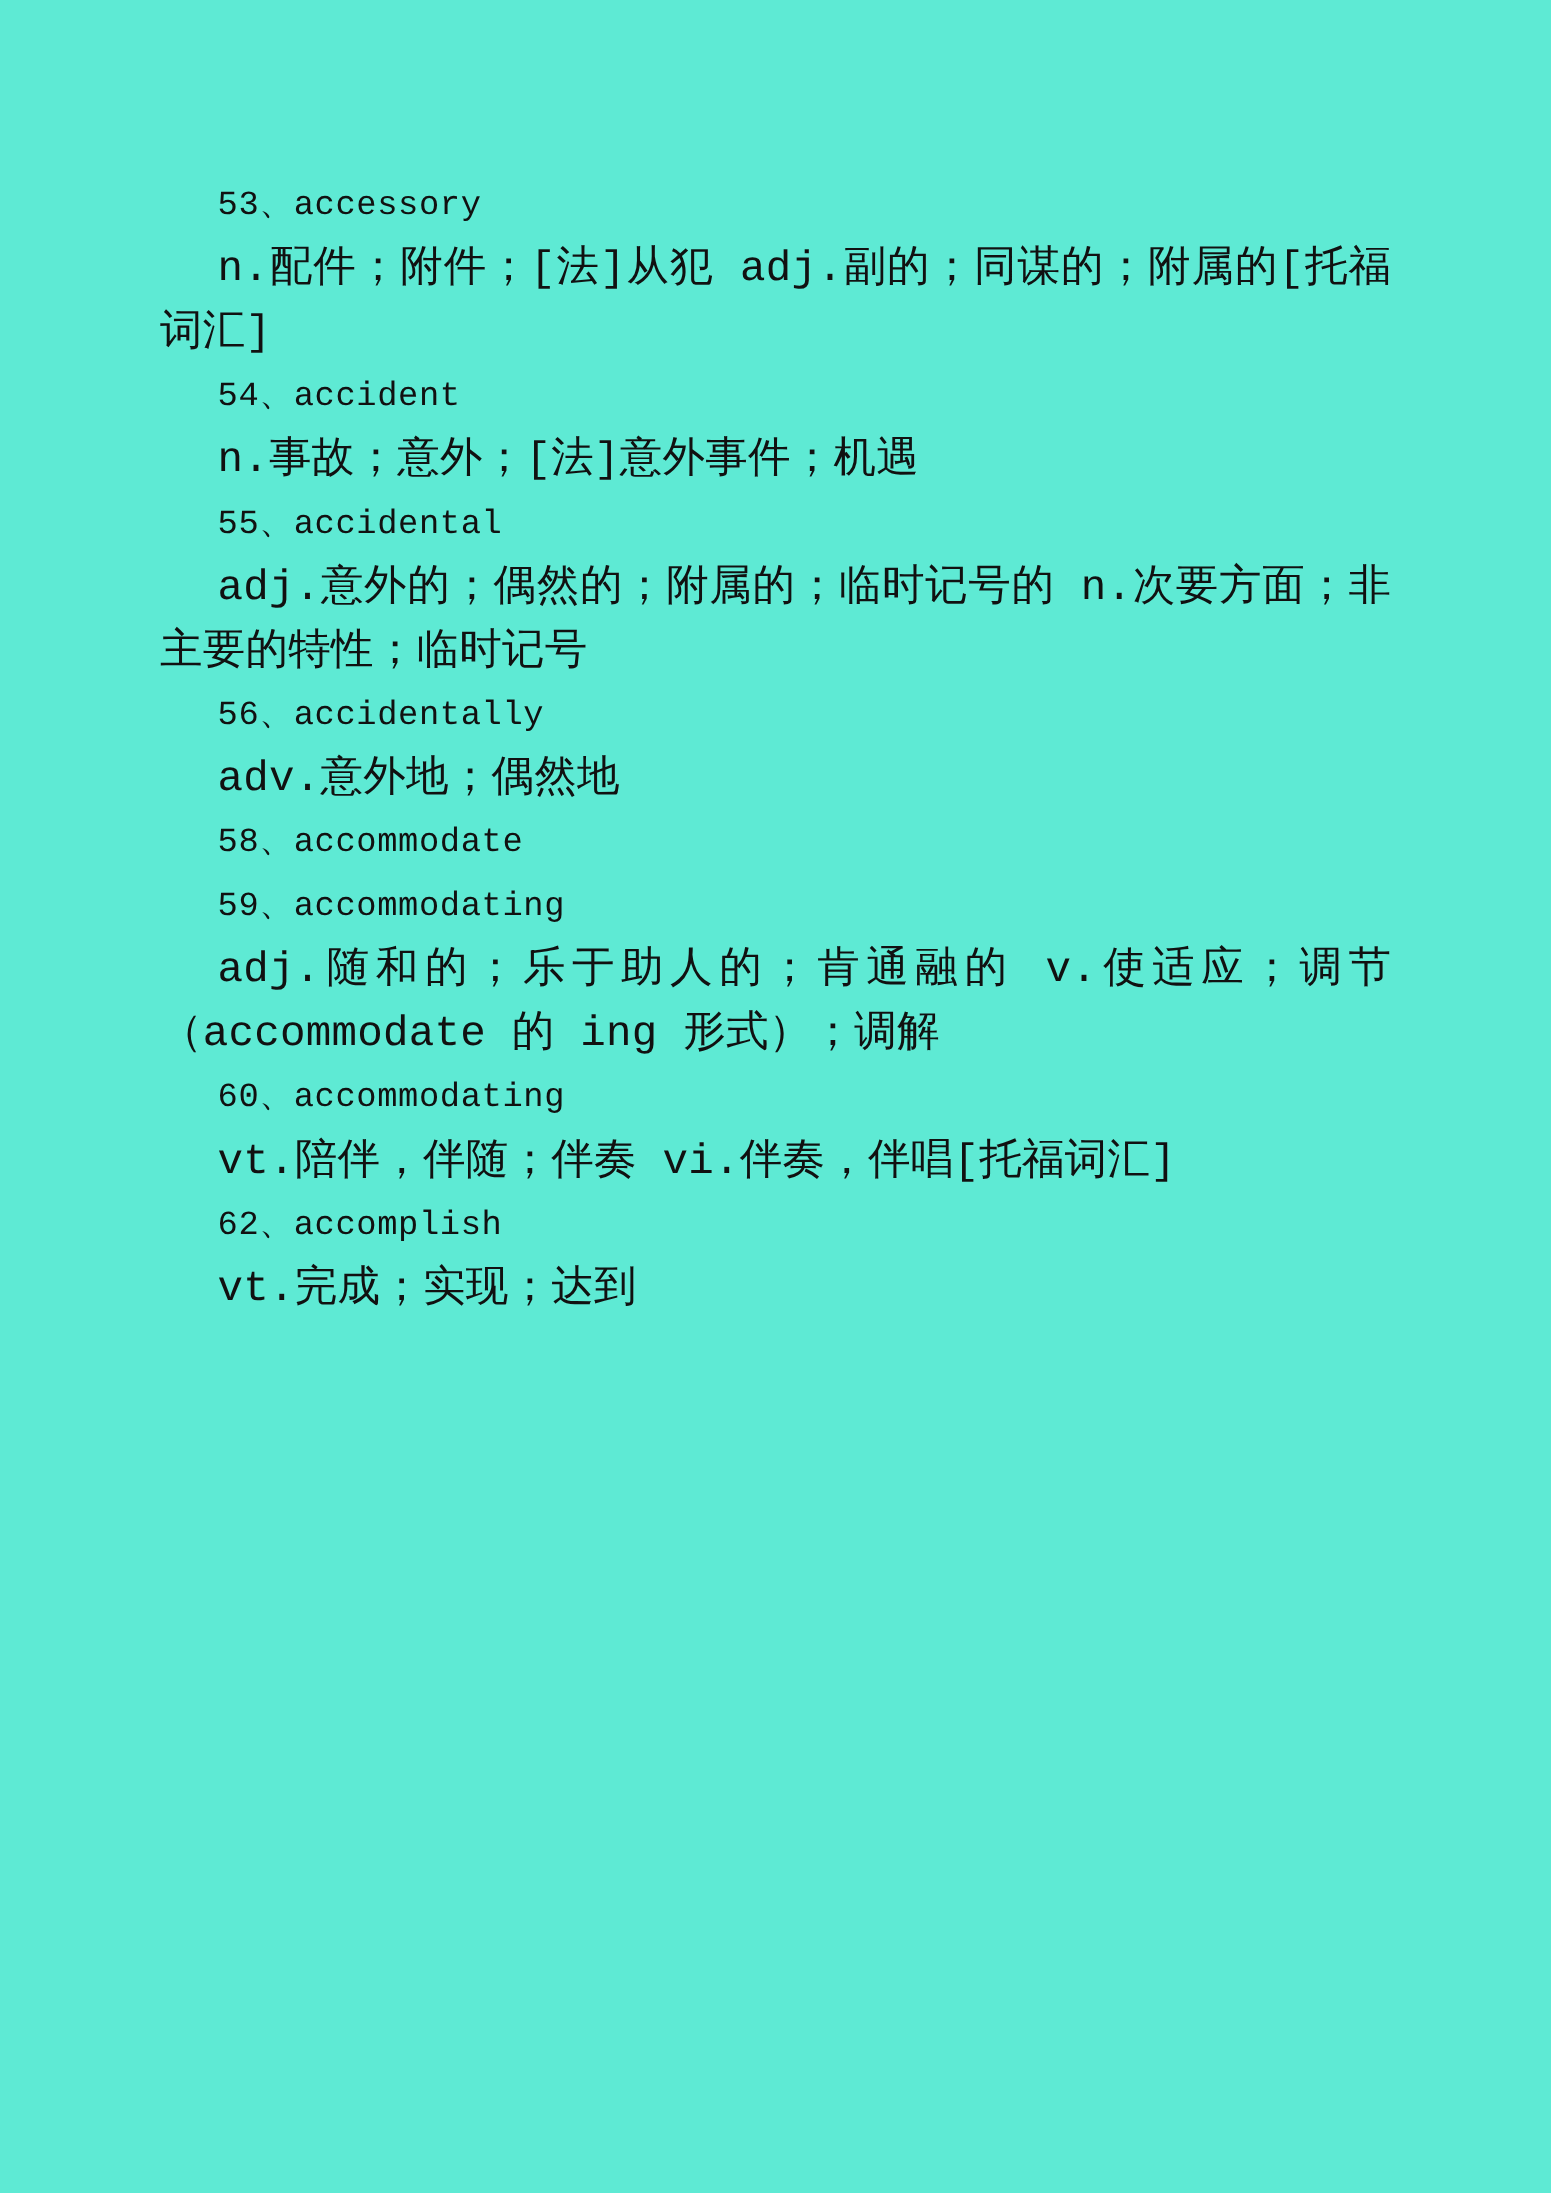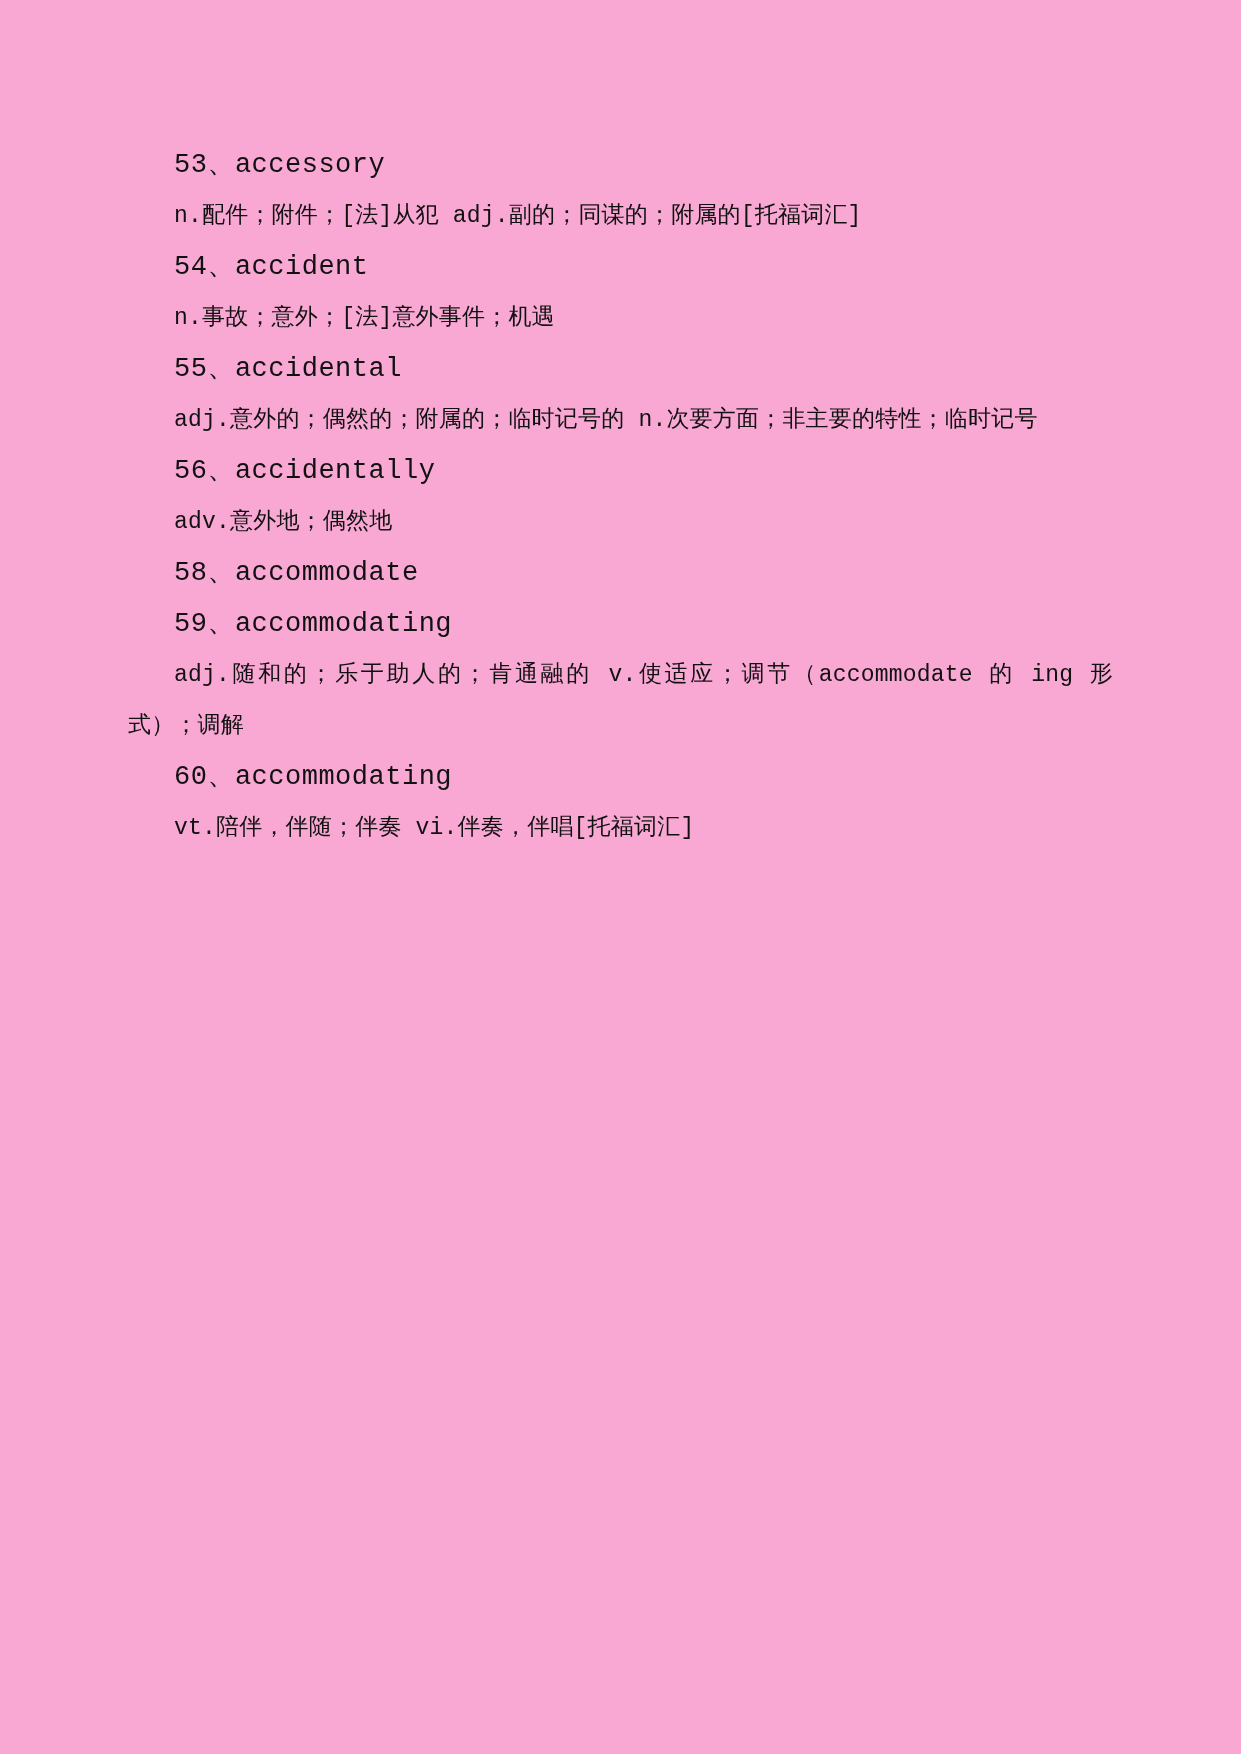--- a/index.html
+++ b/index.html
@@ -13,38 +13,38 @@
     font-family: "Liberation Serif", serif;
     color: #000000;
     position: relative;
     overflow: hidden;
   }
   .page {
     box-sizing: border-box;
     width: 1241px;
     height: 1754px;
     padding: 140px 128px 90px 128px;
-    background: #f9a8d4;
+    background: #5eead4;
   }
   .entry {
     margin: 0;
   }
   .headword {
     font-family: "Liberation Mono", monospace;
     font-size: 27px;
     line-height: 51px;
     letter-spacing: 0.5px;
     text-indent: 46px;
     margin: 0;
     white-space: nowrap;
     color: #111111;
   }
   .definition {
     font-family: "Liberation Mono", monospace;
-    font-size: 23px;
+    font-size: 34px;
     line-height: 51px;
     letter-spacing: 0.2px;
     text-indent: 46px;
     margin: 0;
     color: #111111;
     text-align: justify;
     text-justify: inter-character;
   }
 </style>
 </head>
@@ -83,14 +83,18 @@
   </div>
 
   <div class="entry">
     <p class="headword"><span>60</span><span>、</span><span>accommodating</span></p>
   </div>
 
   <div class="entry">
     <p class="definition">vt.陪伴，伴随；伴奏 vi.伴奏，伴唱[托福词汇]</p>
   </div>
 
+  <div class="entry">
+    <p class="headword"><span>62</span><span>、</span><span>accomplish</span></p>
+    <p class="definition">vt.完成；实现；达到</p>
+  </div>
 
 </div>
 
 </body></html>

